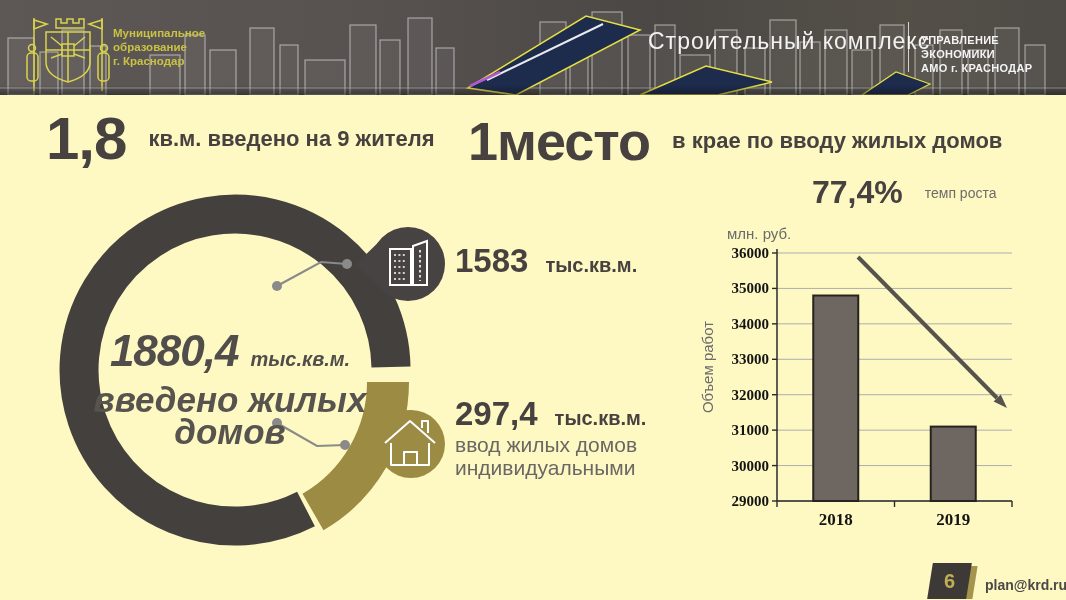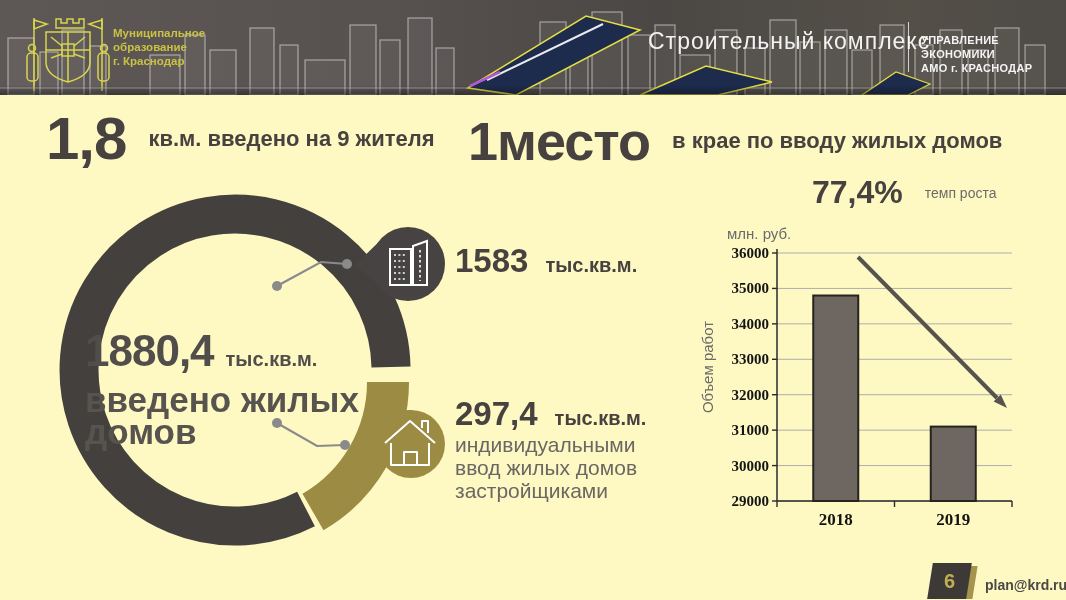--- a/index.html
+++ b/index.html
@@ -27,21 +27,21 @@
   .per-capita .stat-label-bold { font-size:22px; margin-left:10px; }
   .rank { left:468px; top:110px; }
   .rank .stat-big { font-size:54px; letter-spacing:-1px; }
   .rank .stat-label-bold { font-size:22px; margin-left:10px; }
   .growth { left:812px; top:174px; }
   .growth .stat-big { font-size:32px; }
   .growth .stat-label-reg { font-size:14px; margin-left:10px; }
 
   
   .info-svg { position:absolute; left:0; top:95px; }
-  .donut-center { position:absolute; left:85px; top:326px; width:290px; text-align:left; color:#514d4a; }
+  .donut-center { position:absolute; left:85px; top:326px; width:290px; text-align:center; color:#514d4a;font-style:italic; }
   .donut-center .line1 { font-weight:bold; }
   .donut-center .v { font-size:44px; letter-spacing:-1px; }
   .donut-center .u { font-size:20px; margin-left:12px; }
   .donut-center .line2 { font-size:35px; font-weight:bold; line-height:32px; margin-top:8px; color:#57534f; }
 
   .seg-block { position:absolute; left:455px; width:230px; }
   .seg-head { display:flex; align-items:baseline; white-space:nowrap; color:#474240; font-weight:bold;gap:7px; }
   .seg-head .v { font-size:33px; }
   .seg-head .u { font-size:20px; margin-left:10px; }
   .seg-lines { font-size:21px; color:#6b6764; line-height:23px; }
@@ -222,23 +222,22 @@
       <span class="u">тыс.кв.м.</span>
     </div>
   </div>
 
   <div class="seg-block seg-2">
     <div class="seg-head">
       <span class="v">297,4</span>
       <span class="u">тыс.кв.м.</span>
     </div>
     <div class="seg-lines">
+      <div>ввод жилых домов</div>
       <div>индивидуальными</div>
-      <div>ввод жилых домов</div>
-      <div>застройщиками</div>
     </div>
   </div>
 
   <div class="chart-title">млн. руб.</div>
   <div class="chart-ylabel">Объем работ</div>
   <svg id="barchart" class="chart-svg" width="340" height="320" viewBox="0 0 340 320">
       <text x="79" y="43" text-anchor="end" fill="#141414" font-family="&quot;Liberation Serif&quot;, serif" font-size="15" font-weight="bold">36000</text>
       <line x1="82" y1="38" x2="87" y2="38" stroke="#2a2a2a" stroke-width="1.4"></line>
       <line x1="87" y1="38" x2="322" y2="38" stroke="#adadad" stroke-width="1"></line>
       <text x="79" y="78.42857142857144" text-anchor="end" fill="#141414" font-family="&quot;Liberation Serif&quot;, serif" font-size="15" font-weight="bold">35000</text>

